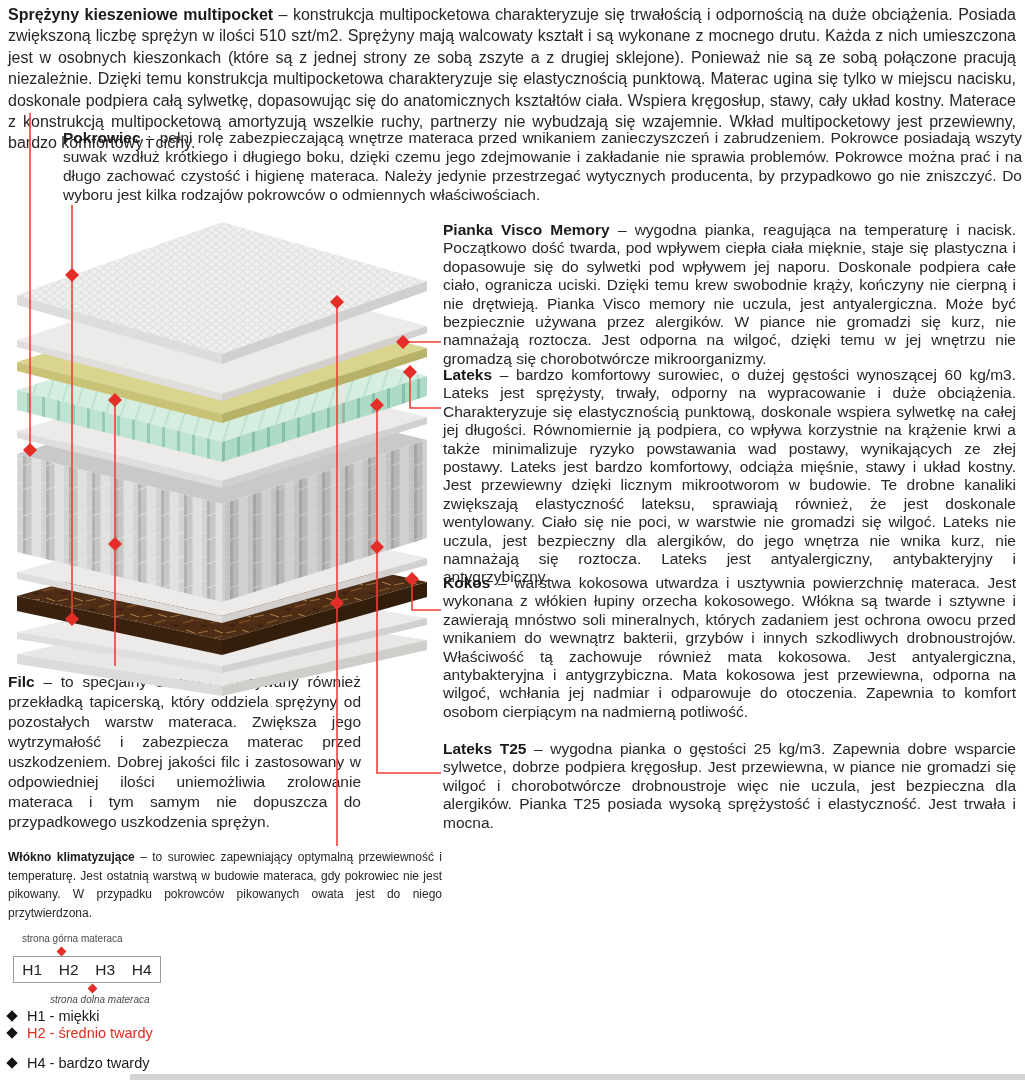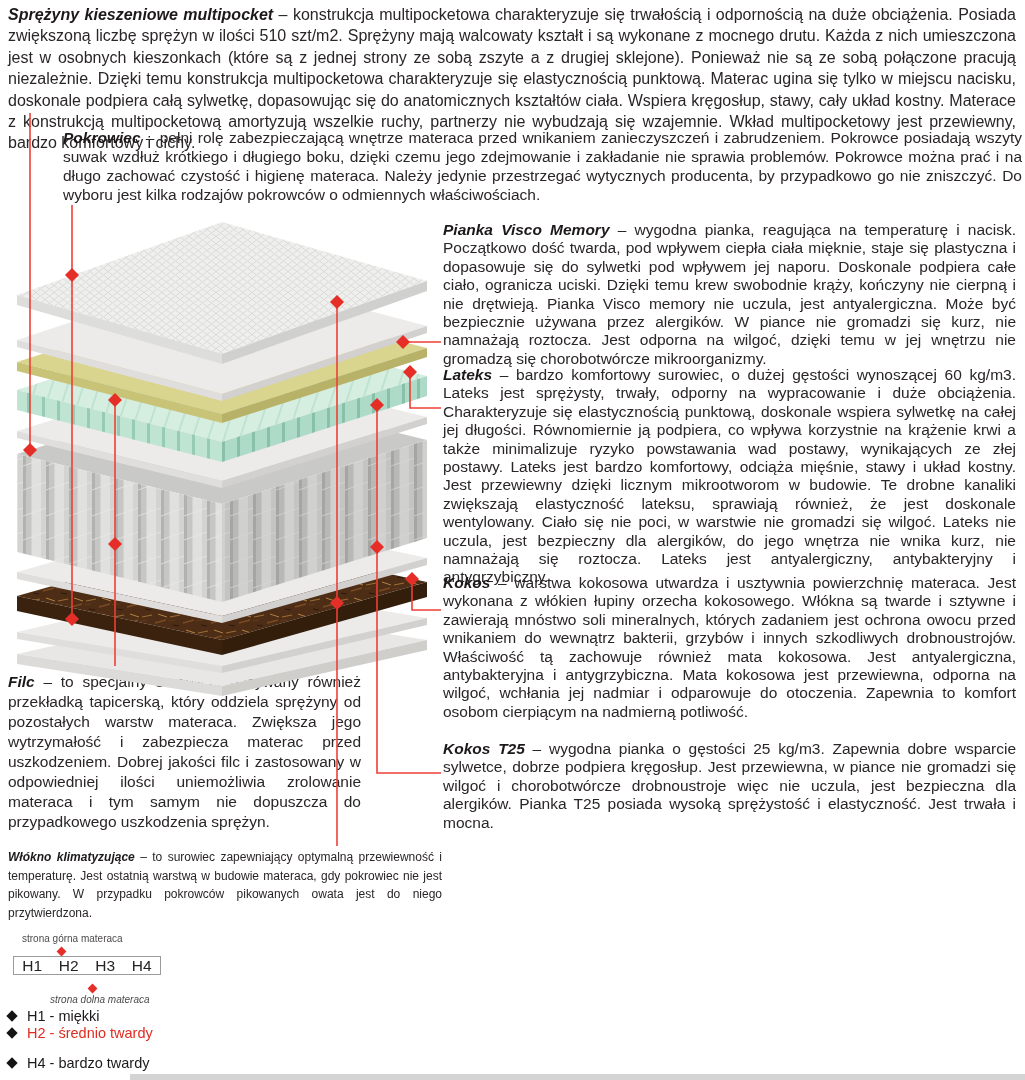--- a/index.html
+++ b/index.html
@@ -1,37 +1,37 @@
 <!DOCTYPE html>
 <html><head>
 <meta charset="utf-8">
 <style>
   html,body{margin:0;padding:0;}
   body{width:1025px;height:1080px;position:relative;background:#ffffff;overflow:hidden;
        font-family:"Liberation Sans",sans-serif;color:#262223;}
   p{margin:0;}
   .para{position:absolute;text-align:justify;color:#2a2526;}
-  .para .t{font-weight:bold;color:#1d191a;font-style:italic;}
+  .para .t{font-weight:bold;color:#1d191a;}
   .intro{left:8px;top:4px;width:1008px;font-size:16px;line-height:21.4px;}
   .pokrowiec{left:63px;top:128px;width:959px;font-size:15.5px;line-height:19px;}
   .rcol{left:443px;width:573px;font-size:15.5px;line-height:18.4px;}
   .visco{top:221px;}
   .lateks{top:366px;}
   .kokos{top:574px;}
   .t25{top:740px;}
   .filc{left:8px;top:672px;width:353px;font-size:15.5px;line-height:20px;}
   .wlokno{left:8px;top:848px;width:434px;font-size:12px;line-height:18.6px;}
 
   
   #diagram{position:absolute;left:0;top:212px;z-index:1;}
   #overlay{position:absolute;left:0;top:0;z-index:6;pointer-events:none;}
 
   
   .side-label{position:absolute;font-size:10px;color:#4d4a4a;}
-  .h-box{position:absolute;left:13px;top:956px;width:148px;height:19px;
+  .h-box{position:absolute;left:13px;top:956px;width:148px;height:27px;
          border:1px solid #9b9b9b;background:#fff;display:flex;box-sizing:border-box;}
   .h-cell{flex:1;display:flex;align-items:center;justify-content:center;
           font-size:15.5px;color:#262223;}
   .mini-diamond{position:absolute;width:7px;height:7px;background:#e52e28;transform:rotate(45deg);}
 
   
   .legend-row{position:absolute;left:8px;height:16px;display:flex;align-items:center;}
   .legend-diamond{width:8px;height:8px;background:#141414;transform:rotate(45deg);margin-right:11px;flex:none;}
   .legend-label{font-size:14.5px;color:#1d191a;white-space:nowrap;}
   .legend-row.red .legend-label{color:#e02b20;}
@@ -140,21 +140,21 @@
     <g>
       <polygon points="222,10 427,69 222,142 17,83" fill="url(#quilt)"></polygon>
       <polygon points="17,83 222,142 222,152 17,93" fill="#dddddb"></polygon>
       <polygon points="222,142 427,69 427,79 222,152" fill="#d0d0cf"></polygon>
     </g>
   </svg>
 
   <p class="para rcol visco"><span class="t">Pianka Visco Memory</span><span> – wygodna pianka, reagująca na temperaturę i nacisk. Początkowo dość twarda, pod wpływem ciepła ciała mięknie, staje się plastyczna i dopasowuje się do sylwetki pod wpływem jej naporu. Doskonale podpiera całe ciało, ogranicza uciski. Dzięki temu krew swobodnie krąży, kończyny nie cierpną i nie drętwieją. Pianka Visco memory nie uczula, jest antyalergiczna. Może być bezpiecznie używana przez alergików. W piance nie gromadzi się kurz, nie namnażają roztocza. Jest odporna na wilgoć, dzięki temu w jej wnętrzu nie gromadzą się chorobotwórcze mikroorganizmy.</span></p>
   <p class="para rcol lateks"><span class="t">Lateks</span><span> – bardzo komfortowy surowiec, o dużej gęstości wynoszącej 60 kg/m3. Lateks jest sprężysty, trwały, odporny na wypracowanie i duże obciążenia. Charakteryzuje się elastycznością punktową, doskonale wspiera sylwetkę na całej jej długości. Równomiernie ją podpiera, co wpływa korzystnie na krążenie krwi a także minimalizuje ryzyko powstawania wad postawy, wynikających ze złej postawy. Lateks jest bardzo komfortowy, odciąża mięśnie, stawy i układ kostny. Jest przewiewny dzięki licznym mikrootworom w budowie. Te drobne kanaliki zwiększają elastyczność lateksu, sprawiają również, że jest doskonale wentylowany. Ciało się nie poci, w warstwie nie gromadzi się wilgoć. Lateks nie uczula, jest bezpieczny dla alergików, do jego wnętrza nie wnika kurz, nie namnażają się roztocza. Lateks jest antyalergiczny, antybakteryjny i antygrzybiczny.</span></p>
   <p class="para rcol kokos"><span class="t">Kokos</span><span> – warstwa kokosowa utwardza i usztywnia powierzchnię materaca. Jest wykonana z włókien łupiny orzecha kokosowego. Włókna są twarde i sztywne i zawierają mnóstwo soli mineralnych, których zadaniem jest ochrona owocu przed wnikaniem do wewnątrz bakterii, grzybów i innych szkodliwych drobnoustrojów. Właściwość tą zachowuje również mata kokosowa. Jest antyalergiczna, antybakteryjna i antygrzybiczna. Mata kokosowa jest przewiewna, odporna na wilgoć, wchłania jej nadmiar i odparowuje do otoczenia. Zapewnia to komfort osobom cierpiącym na nadmierną potliwość.</span></p>
-  <p class="para rcol t25"><span class="t">Kokos T25</span><span> – wygodna pianka o gęstości 25 kg/m3. Zapewnia dobre wsparcie sylwetce, dobrze podpiera kręgosłup. Jest przewiewna, w piance nie gromadzi się wilgoć i chorobotwórcze drobnoustroje więc nie uczula, jest bezpieczna dla alergików. Pianka T25 posiada wysoką sprężystość i elastyczność. Jest trwała i mocna.</span></p>
+  <p class="para rcol t25"><span class="t">Lateks T25</span><span> – wygodna pianka o gęstości 25 kg/m3. Zapewnia dobre wsparcie sylwetce, dobrze podpiera kręgosłup. Jest przewiewna, w piance nie gromadzi się wilgoć i chorobotwórcze drobnoustroje więc nie uczula, jest bezpieczna dla alergików. Pianka T25 posiada wysoką sprężystość i elastyczność. Jest trwała i mocna.</span></p>
 
   <p class="para filc"><span class="t">Filc</span><span> – to specjalny surowiec, nazywany również przekładką tapicerską, który oddziela sprężyny od pozostałych warstw materaca. Zwiększa jego wytrzymałość i zabezpiecza materac przed uszkodzeniem. Dobrej jakości filc i zastosowany w odpowiedniej ilości uniemożliwia zrolowanie materaca i tym samym nie dopuszcza do przypadkowego uszkodzenia sprężyn.</span></p>
   <p class="para wlokno"><span class="t">Włókno klimatyzujące</span><span> – to surowiec zapewniający optymalną przewiewność i temperaturę. Jest ostatnią warstwą w budowie materaca, gdy pokrowiec nie jest pikowany. W przypadku pokrowców pikowanych owata jest do niego przytwierdzona.</span></p>
 
   <div>
     <div class="side-label" style="left:22px;top:933px;">strona górna materaca</div>
     <div class="mini-diamond" style="left:58px;top:948px;"></div>
     <div class="h-box">
       <div class="h-cell">H1</div>
       <div class="h-cell">H2</div>

